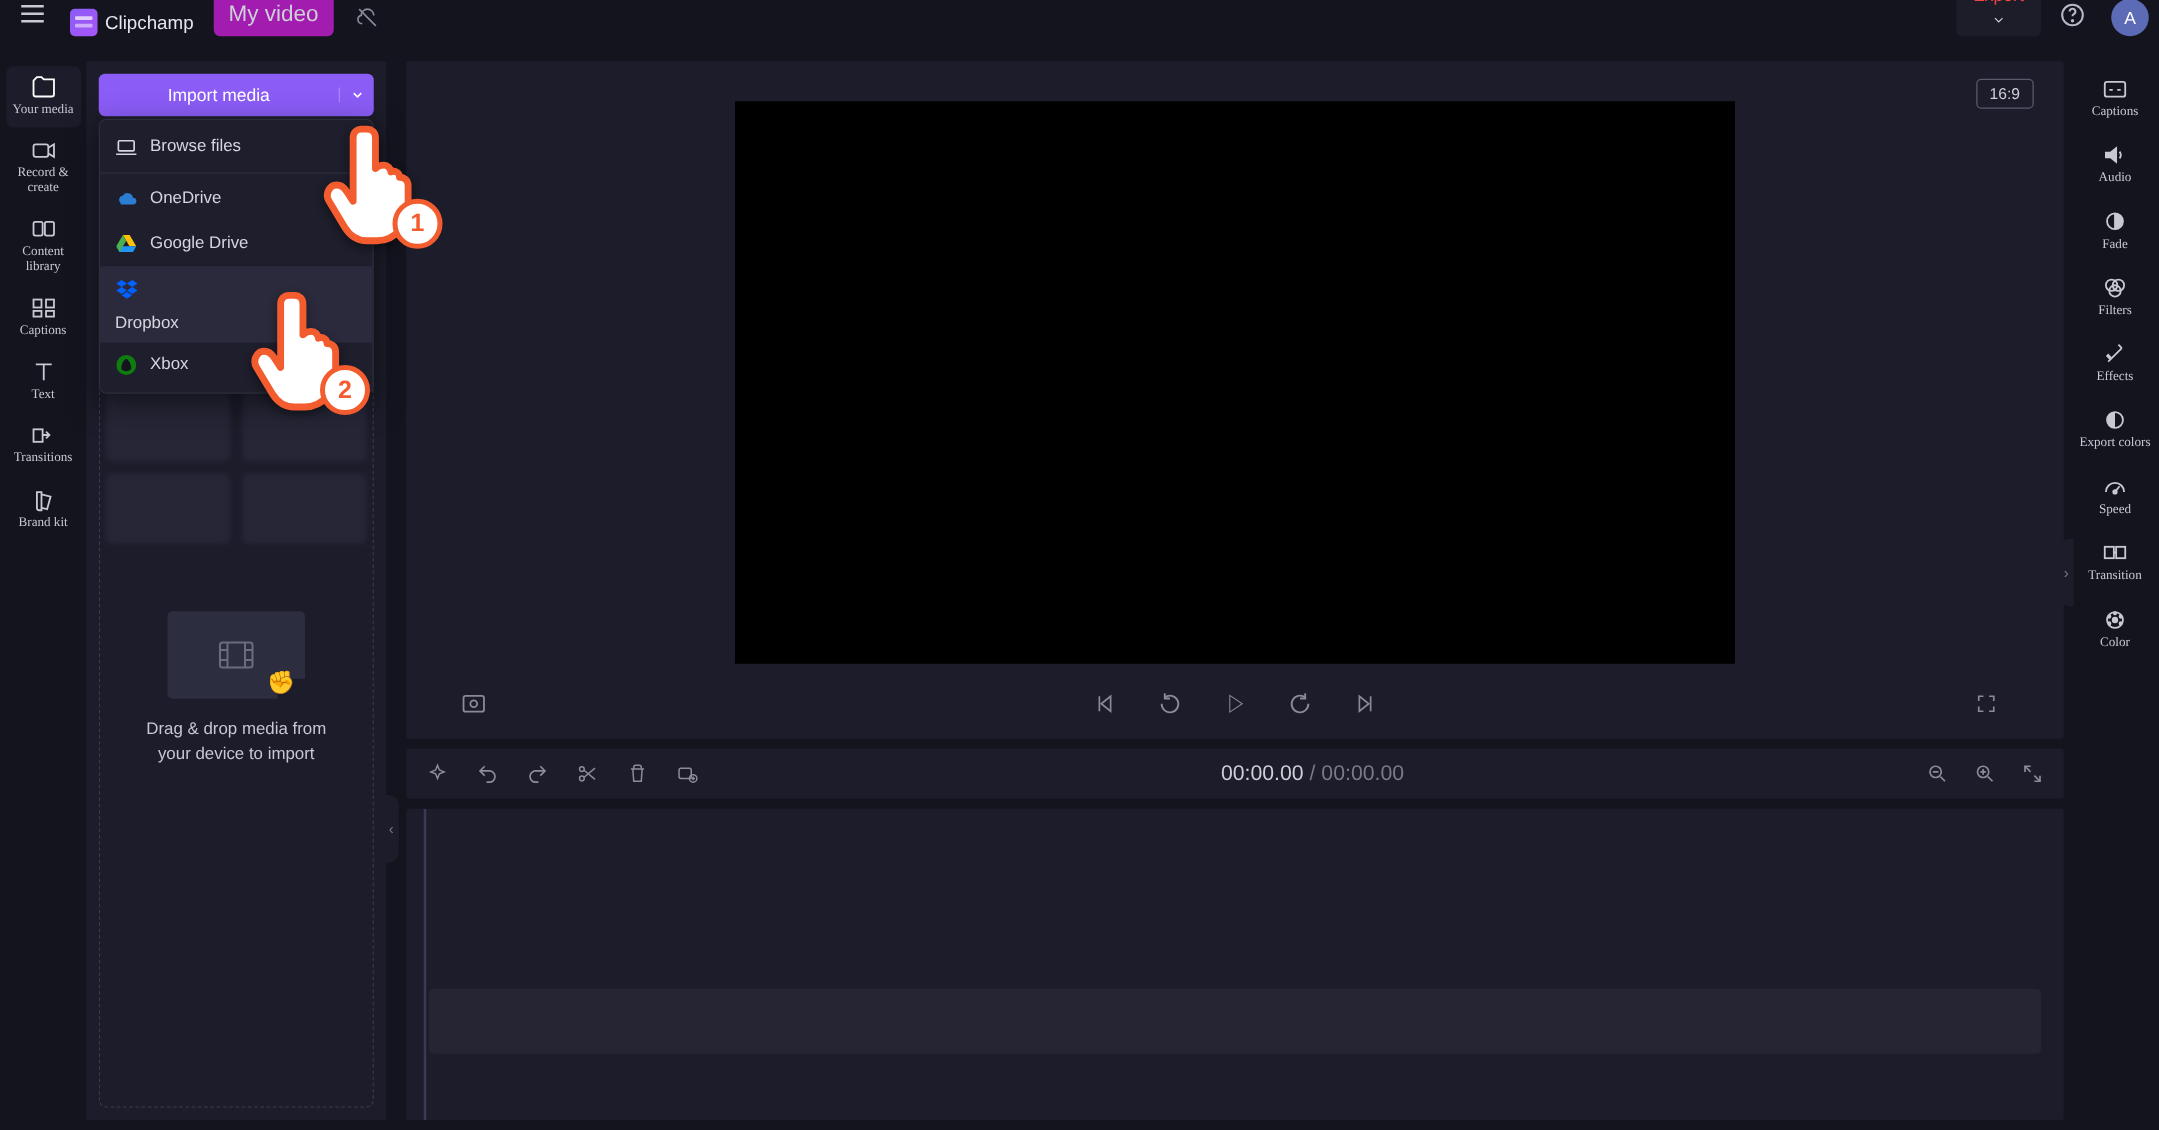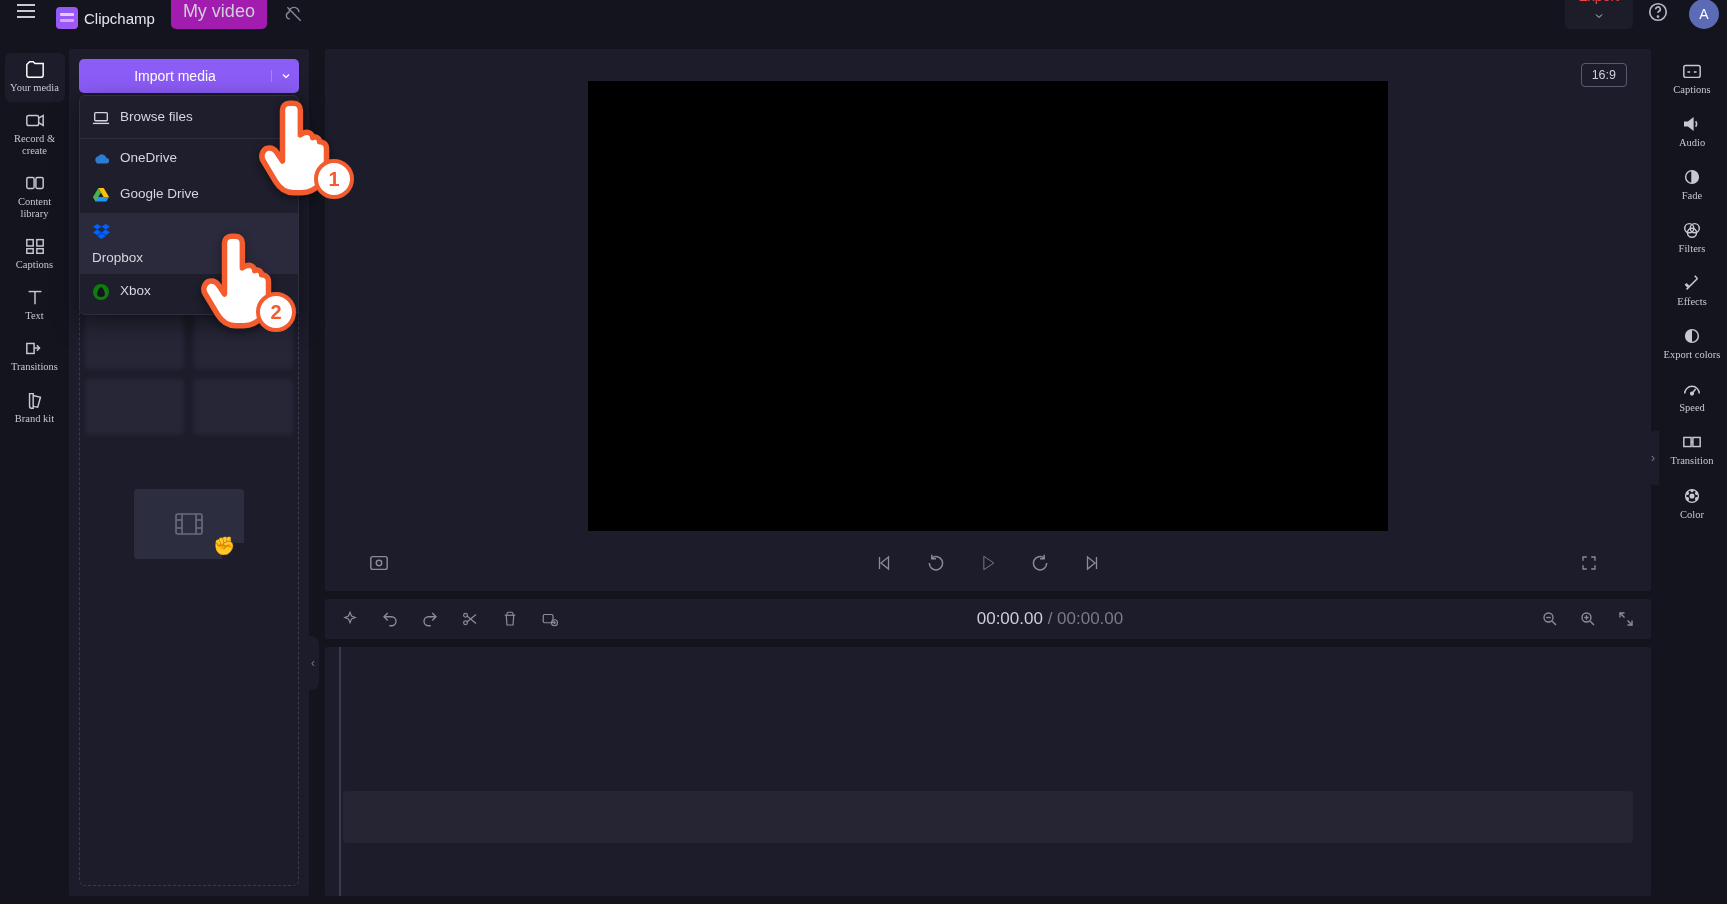--- a/index.html
+++ b/index.html
@@ -272,20 +272,24 @@
             <rect x="2" y="2" width="26" height="20" rx="2"></rect>
             <line x1="8" y1="2" x2="8" y2="22"></line>
             <line x1="22" y1="2" x2="22" y2="22"></line>
             <line x1="2" y1="8" x2="8" y2="8"></line>
             <line x1="2" y1="16" x2="8" y2="16"></line>
             <line x1="22" y1="8" x2="28" y2="8"></line>
             <line x1="22" y1="16" x2="28" y2="16"></line>
           </svg>
         <span class="drag-hand">✊</span>
       </div>
+      <div class="txt">
+        <span>Drag &amp; drop media from</span>
+        <span class="l2">your device to import</span>
+      </div>
     </div>
   </div>
 
   <div class="collapse-handle">‹</div>
 
   <div class="center">
     <div class="preview-wrap">
       <div class="aspect-badge"><span>16:9</span></div>
       <div class="preview"></div>
       <div class="player-row">

